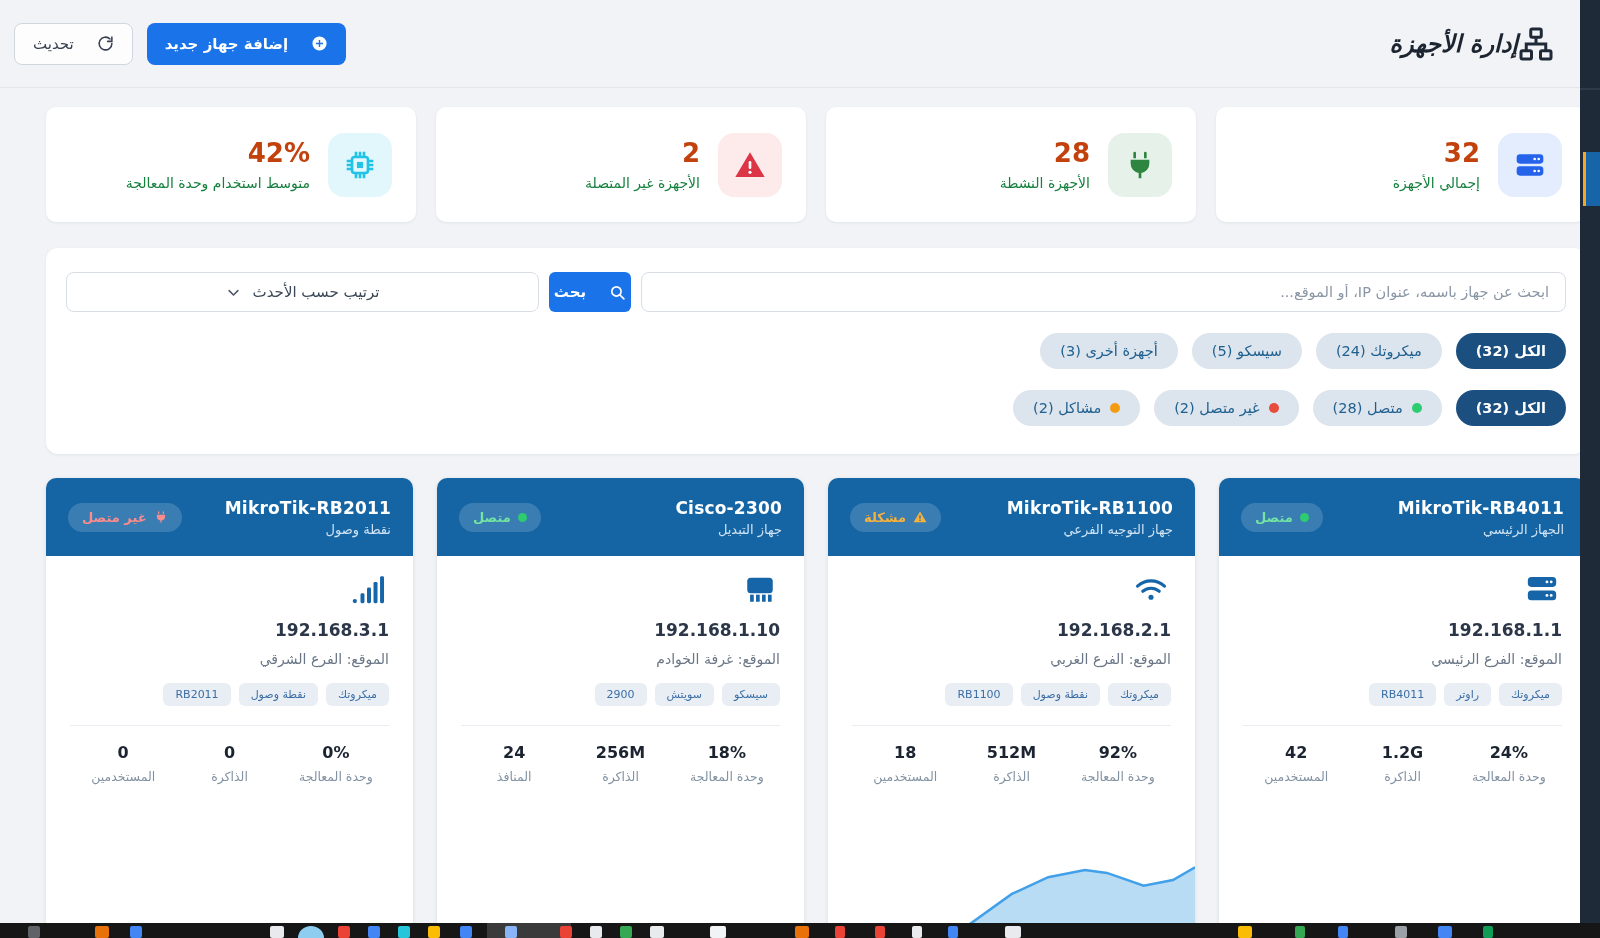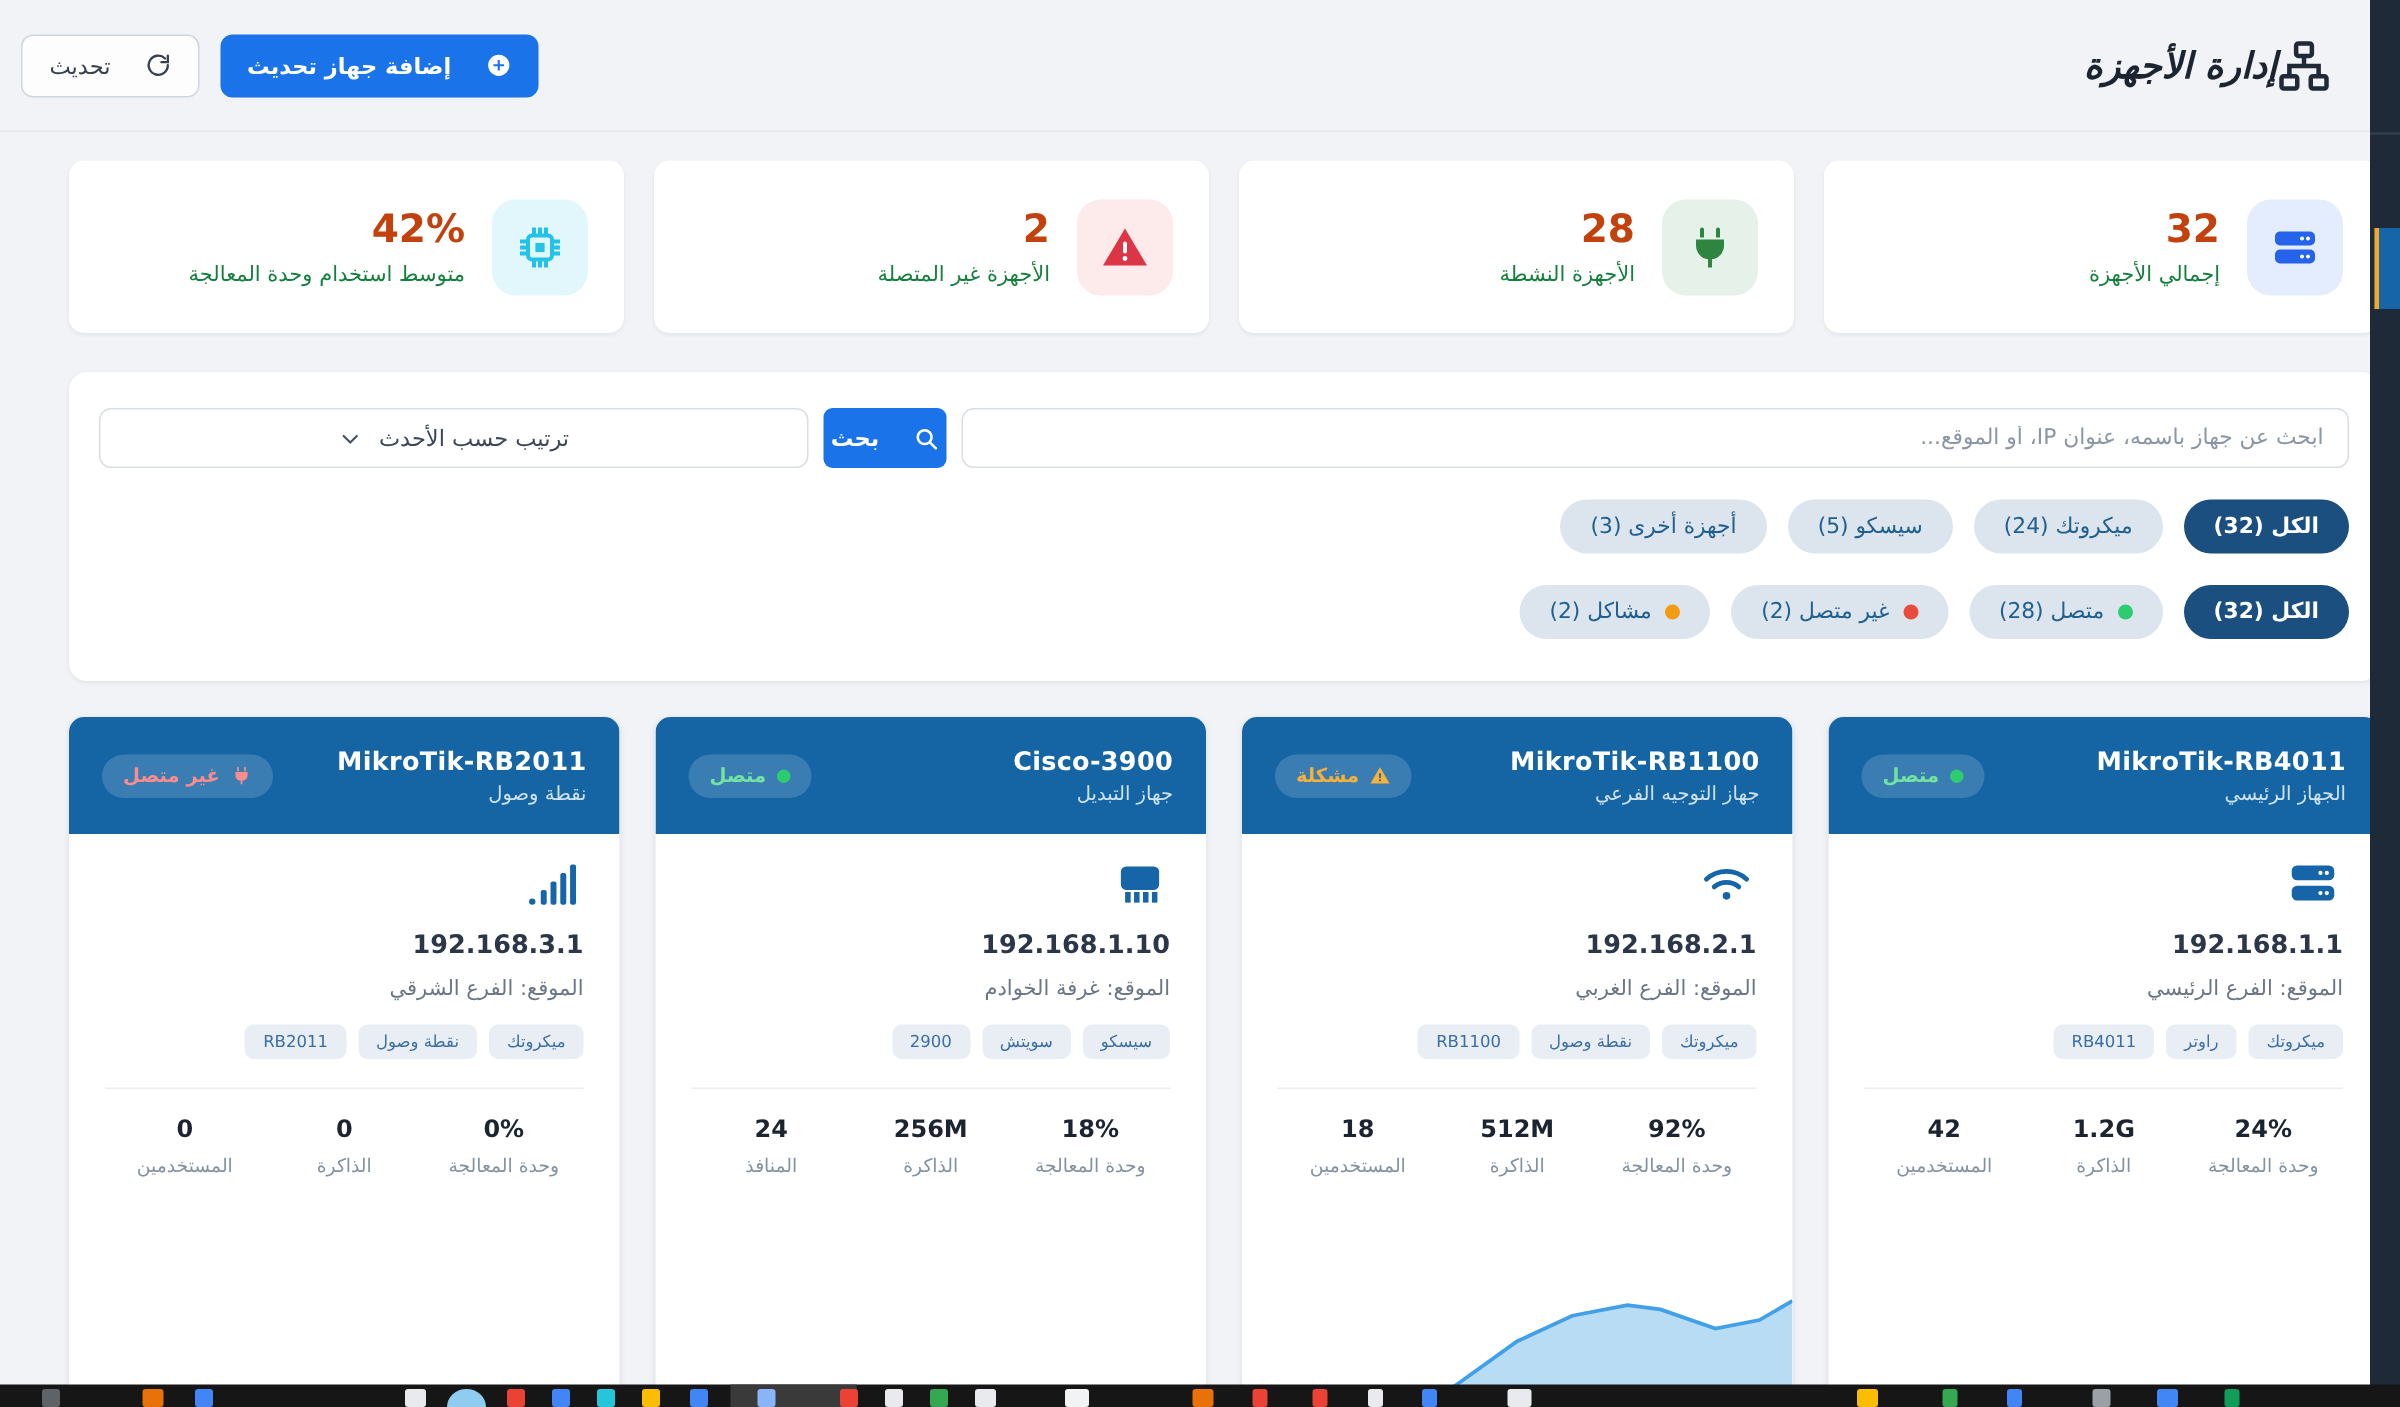--- a/index.html
+++ b/index.html
@@ -174,21 +174,21 @@
       <rect x="15" y="16.5" width="7" height="5.5" rx="1"></rect>
       <path d="M12 7.5v4.5M5.5 16.5V12h13v4.5"></path>
     </svg>
     <h1 class="page-title">إدارة الأجهزة</h1>
   </div>
   <div class="toolbar">
     <button class="btn btn-primary">
       <svg viewBox="0 0 24 24" fill="#fff">
         <path d="M12 2a10 10 0 1 0 0 20 10 10 0 0 0 0-20zm5 11h-4v4h-2v-4H7v-2h4V7h2v4h4z"></path>
       </svg>
-      <span>إضافة جهاز تحديث</span>
+      <span>إضافة جهاز جديد</span>
     </button>
     <button class="btn btn-ghost">
       <svg viewBox="0 0 24 24" fill="none" stroke="#374151" stroke-width="2.2" stroke-linecap="round">
         <path d="M21 12a9 9 0 1 1-2.64-6.36"></path>
           <path d="M21 3v6h-6"></path>
       </svg>
       <span>تحديث</span>
     </button>
   </div>
 </header>
@@ -406,21 +406,21 @@
         <svg viewBox="0 0 100 60" preserveAspectRatio="none">
           <polygon points="0,60 0,34 36,30 50,17 60,11 70,8.5 76,9.5 86,14 94,12 100,7.5 100,60" fill="#b9dcf5"></polygon>
           <polyline points="0,34 36,30 50,17 60,11 70,8.5 76,9.5 86,14 94,12 100,7.5" fill="none" stroke="#41a0e8" stroke-width="2.5" vector-effect="non-scaling-stroke"></polyline>
         </svg>
       </div>
     </article>
 
     <article class="device-card">
       <header class="dc-head">
         <div class="dc-titles">
-          <div class="dc-name">Cisco-3900</div>
+          <div class="dc-name">Cisco-2300</div>
           <div class="dc-role">جهاز التبديل</div>
         </div>
         <span class="badge online">
           <span class="b-dot"></span>
           <span>متصل</span>
         </span>
       </header>
       <div class="dc-body">
         <div class="dc-icon">
           <svg viewBox="0 0 24 24" fill="#1565a8">

